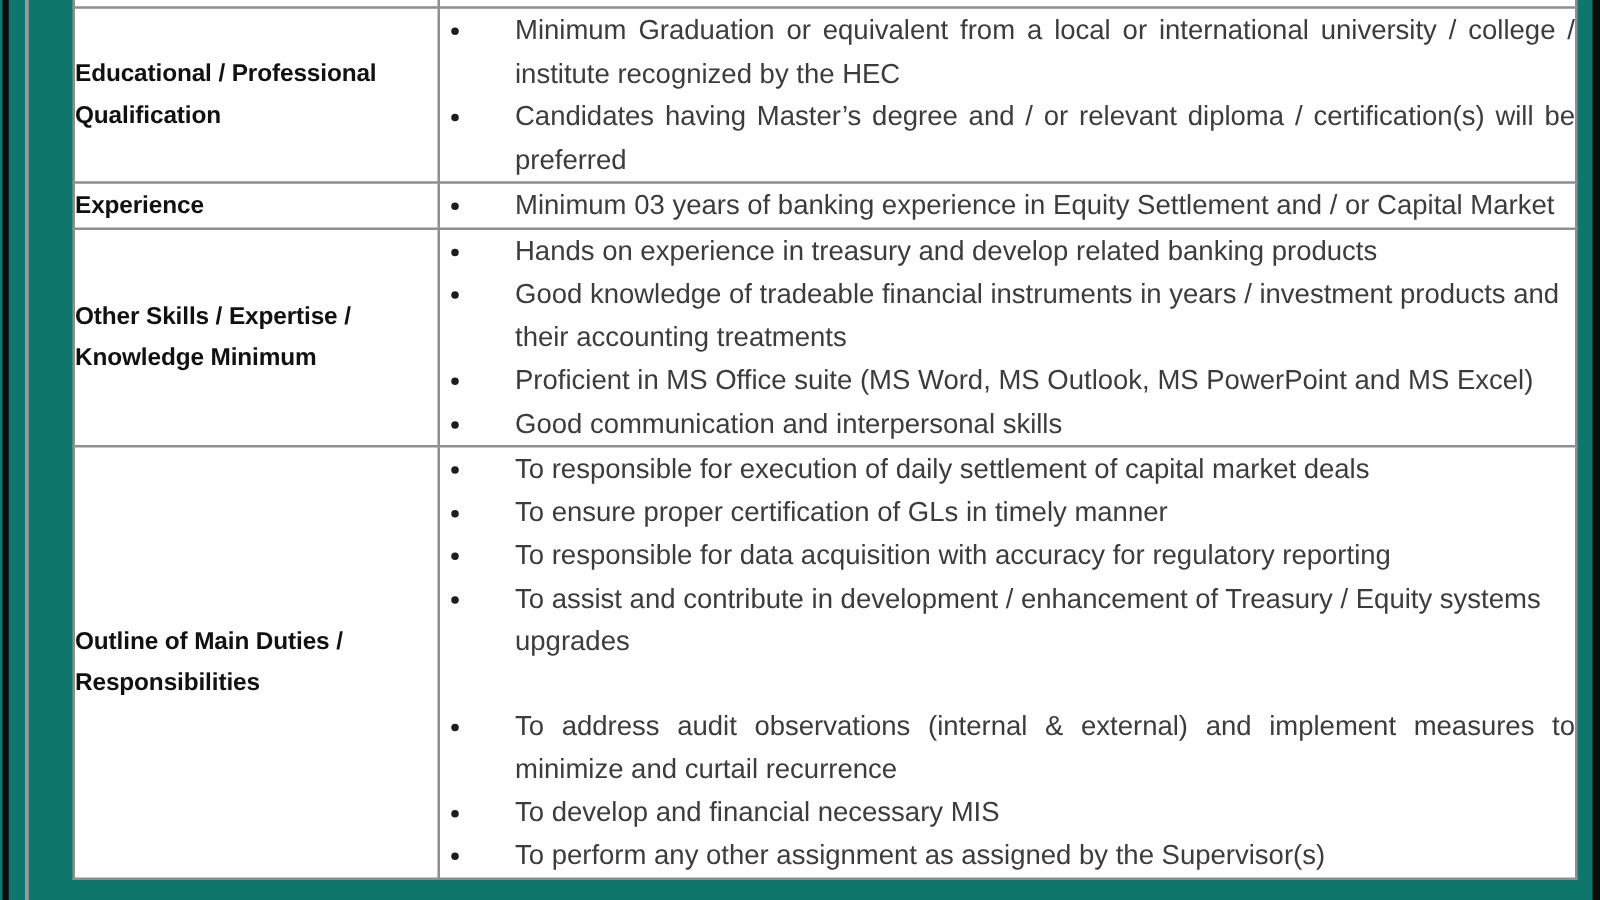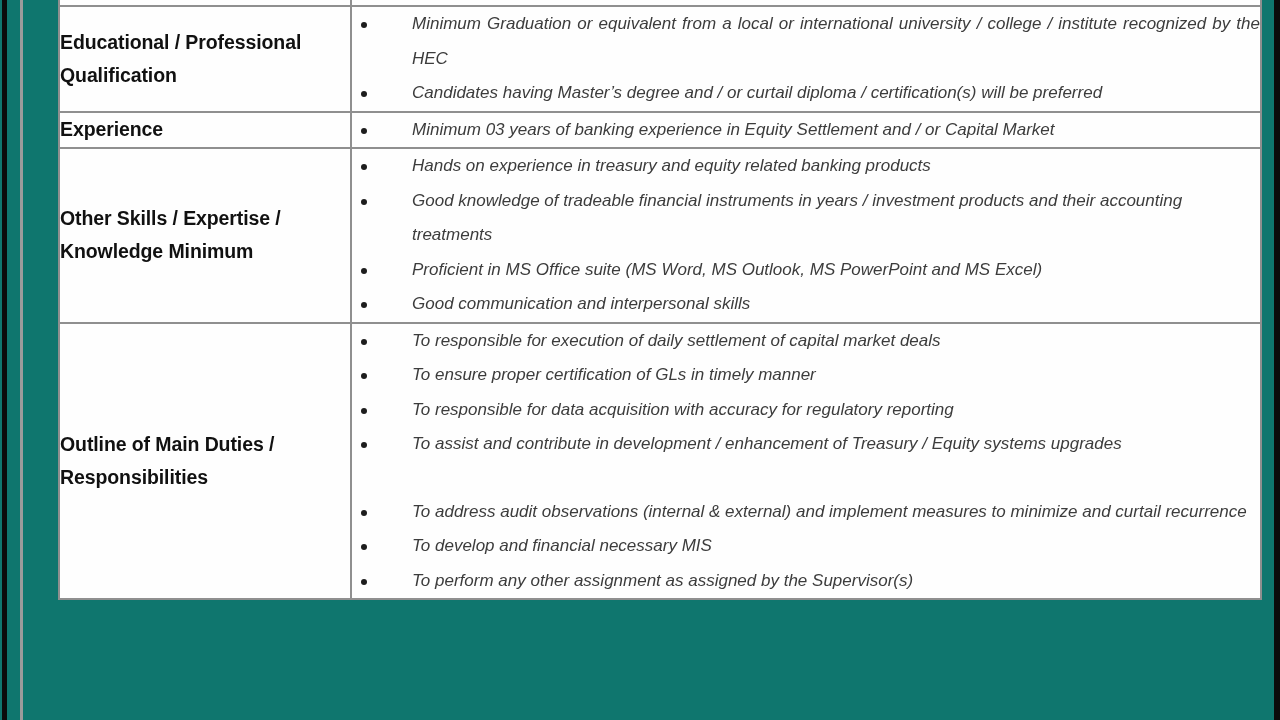--- a/index.html
+++ b/index.html
@@ -85,23 +85,22 @@
   ul.bullets {
     list-style: none;
     margin: 0;
     padding: 0;
   }
   ul.bullets > li {
     position: relative;
     padding-left: 60px;
     margin: 0;
     color: #3c3c3c;
-    font-size: 17px;
+    font-size: 22px;
     line-height: 34.5px;
-    font-style: italic;
   }
   ul.bullets > li::before {
     content: "";
     position: absolute;
     left: 9px;
     top: 15px;
     width: 6px;
     height: 6px;
     background: #1d1d1d;
     border-radius: 50%;
@@ -139,42 +138,42 @@
           </td>
         </tr>
         <tr>
           <td class="label-cell">
             <div>Educational / Professional</div>
             <div>Qualification</div>
           </td>
           <td class="value-cell">
             <ul class="bullets justify">
               <li>Minimum Graduation or equivalent from a local or international university / college / institute recognized by the HEC</li>
-              <li>Candidates having Master’s degree and / or curtail diploma / certification(s) will be preferred</li>
+              <li>Candidates having Master’s degree and / or relevant diploma / certification(s) will be preferred</li>
             </ul>
           </td>
         </tr>
         <tr>
           <td class="label-cell">
             <div>Experience</div>
           </td>
           <td class="value-cell">
             <ul class="bullets justify">
               <li>Minimum 03 years of banking experience in Equity Settlement and / or Capital Market</li>
             </ul>
           </td>
         </tr>
         <tr>
           <td class="label-cell">
             <div>Other Skills / Expertise /</div>
             <div>Knowledge Minimum</div>
           </td>
           <td class="value-cell">
             <ul class="bullets">
-              <li>Hands on experience in treasury and equity related banking products</li>
+              <li>Hands on experience in treasury and develop related banking products</li>
               <li>Good knowledge of tradeable financial instruments in years / investment products and their accounting treatments</li>
               <li>Proficient in MS Office suite (MS Word, MS Outlook, MS PowerPoint and MS Excel)</li>
               <li>Good communication and interpersonal skills</li>
             </ul>
           </td>
         </tr>
         <tr>
           <td class="label-cell">
             <div>Outline of Main Duties /</div>
             <div>Responsibilities</div>

